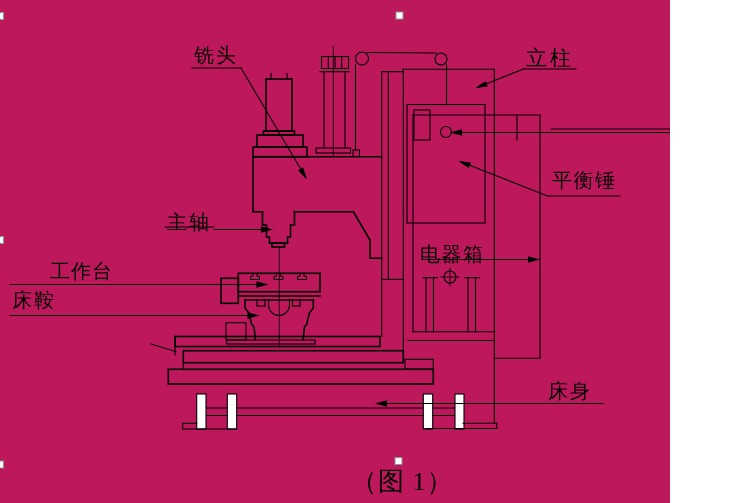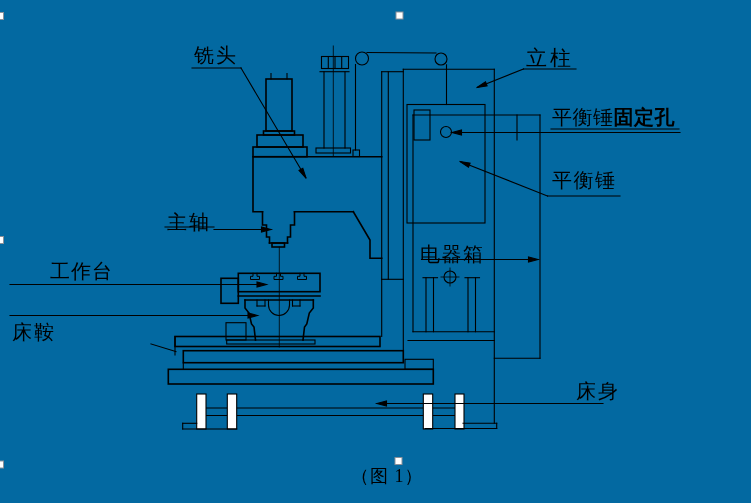--- a/index.html
+++ b/index.html
@@ -1,37 +1,37 @@
 <!DOCTYPE html>
 <html><head>
 <meta charset="utf-8">
 <style>
   html,body{margin:0;padding:0;background:#fff;}
   #canvas{
     position:relative;
-    width:751px;height:503px;
-    background:#0369a1;
+    width:670px;height:503px;
+    background:#be185d;
     overflow:hidden;
     font-family:"Liberation Serif", serif;
   }
   #drawing{position:absolute;left:0;top:0;}
   .label{
     position:absolute;
     color:#000;
     font-size:20px;
     line-height:1.05;
     letter-spacing:1px;
     white-space:nowrap;
     font-family:"Liberation Serif", serif;
   }
   .bold{font-weight:bold;letter-spacing:0.5px;}
   .caption{
     position:absolute;
     color:#000;
-    font-size:18px;
+    font-size:26px;
     letter-spacing:1px;
     white-space:nowrap;
     font-family:"Liberation Serif", serif;
   }
 </style>
 </head>
 <body>
 
 <div id="canvas">
 
@@ -219,29 +219,26 @@
       <rect x="395" y="457.5" width="7" height="7"></rect>
     </g>
   </svg>
 
   <div class="label" style="left:194px;top:45px;letter-spacing:2px;">铣头</div>
 
   <div class="label" style="left:167px;top:212px;letter-spacing:2px;">主轴</div>
 
   <div class="label" style="left:12px;top:261px;margin-left:38px;">工作台</div>
 
-  <div class="label" style="left:12px;top:290px;letter-spacing:2px;margin-top:32px;">床鞍</div>
+  <div class="label" style="left:12px;top:290px;letter-spacing:2px;">床鞍</div>
 
   <div class="label" style="left:526px;top:47px;letter-spacing:3px;font-size:21px;text-align:right;">立柱</div>
 
-  <div class="label" style="left:552px;top:107px;letter-spacing:0.5px;">
-    <span>平衡锤</span><span class="bold">固定孔</span>
-  </div>
 
   <div class="label" style="left:552px;top:170px;letter-spacing:1.5px;">平衡锤</div>
 
   <div class="label" style="left:420px;top:244px;letter-spacing:1.5px;">电器箱</div>
 
-  <div class="label" style="left:576px;top:381px;letter-spacing:2px;">床身</div>
+  <div class="label" style="left:548px;top:381px;letter-spacing:2px;">床身</div>
 
   <div class="caption" style="left:351px;top:464px;">（图 1）</div>
 
 </div>
 
 </body></html>

